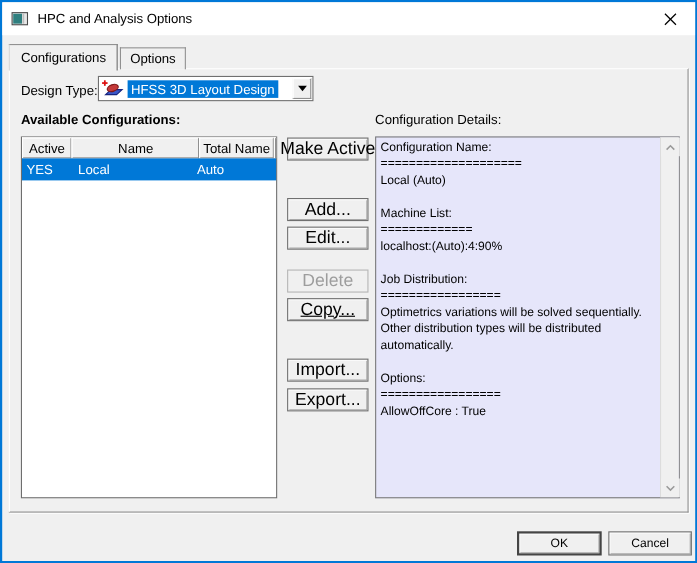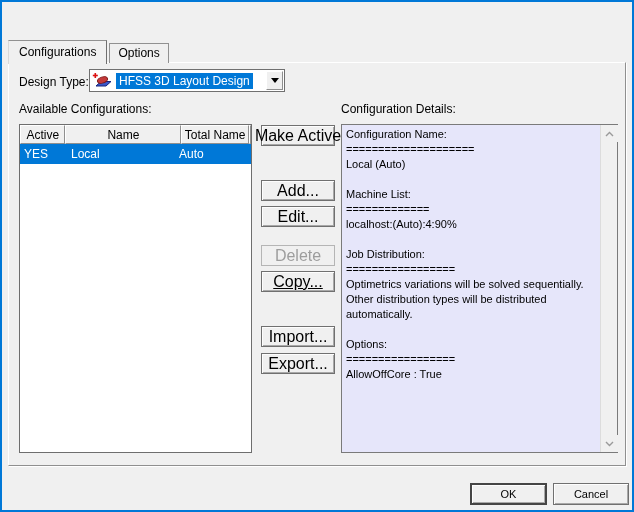--- a/index.html
+++ b/index.html
@@ -64,20 +64,36 @@
     border:1px solid #707070;box-shadow:inset 1px 1px 0 #fdfdfd, inset -1px -1px 0 #a8a8a8;
     display:flex;align-items:center;justify-content:center;font-size:11px;cursor:default;}
   .fbtn.ok{left:468px;width:77px;border:2px solid #454545;}
   .fbtn.cancel{left:551px;width:76px;}
 </style>
 </head>
 <body>
 
 <div class="window">
 
+  <div class="titlebar">
+    <span class="title-icon">
+      <svg width="16" height="16" viewBox="0 0 16 16">
+        <rect x="1" y="2.5" width="14" height="11" fill="#e8e8e8" stroke="#4a4a4a" stroke-width="1"></rect>
+        <rect x="2" y="3.5" width="8" height="9" fill="#2f7f7f"></rect>
+        <rect x="10.5" y="3.5" width="1.5" height="9" fill="#bdbdbd"></rect>
+      </svg>
+    </span>
+    <span class="title-text">HPC and Analysis Options</span>
+    <span class="close-btn">
+      <svg width="13" height="13" viewBox="0 0 13 13">
+        <line x1="1.5" y1="1.5" x2="11.5" y2="11.5" stroke="#000" stroke-width="1.1"></line>
+        <line x1="11.5" y1="1.5" x2="1.5" y2="11.5" stroke="#000" stroke-width="1.1"></line>
+      </svg>
+    </span>
+  </div>
 
   <div class="body">
 
     <div class="tabstrip">
       <div class="tab active">
         <span>Configurations</span>
       </div>
       <div class="tab inactive">
         <span>Options</span>
       </div>
@@ -95,21 +111,21 @@
             <rect x="2.5" y="1" width="1.6" height="5" fill="#d11"></rect>
             <rect x="0.8" y="2.7" width="5" height="1.6" fill="#d11"></rect>
           </svg>
         </span>
         <span class="combo-sel">HFSS 3D Layout Design</span>
         <span class="combo-arrow">
           <span class="tri-down"></span>
         </span>
       </div>
 
-      <span class="lbl" style="left:10px;top:39px;">Available Configurations:</span>
+      <span class="lbl" style="left:10px;top:39px;font-weight:bold;">Available Configurations:</span>
 
       <div class="listview">
         <div class="lv-header">
           <div class="lv-h c0">Active</div>
           <div class="lv-h c1">Name</div>
           <div class="lv-h c2">Total Name</div>
           <div class="lv-h c3"></div>
         </div>
         <div class="lv-row">
           <div class="lv-c c0">YES</div>

